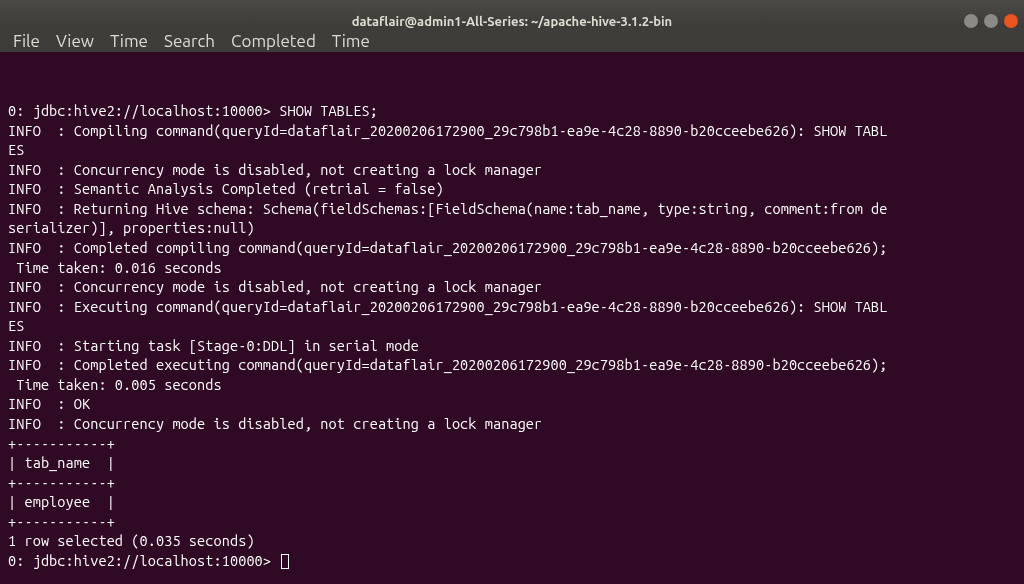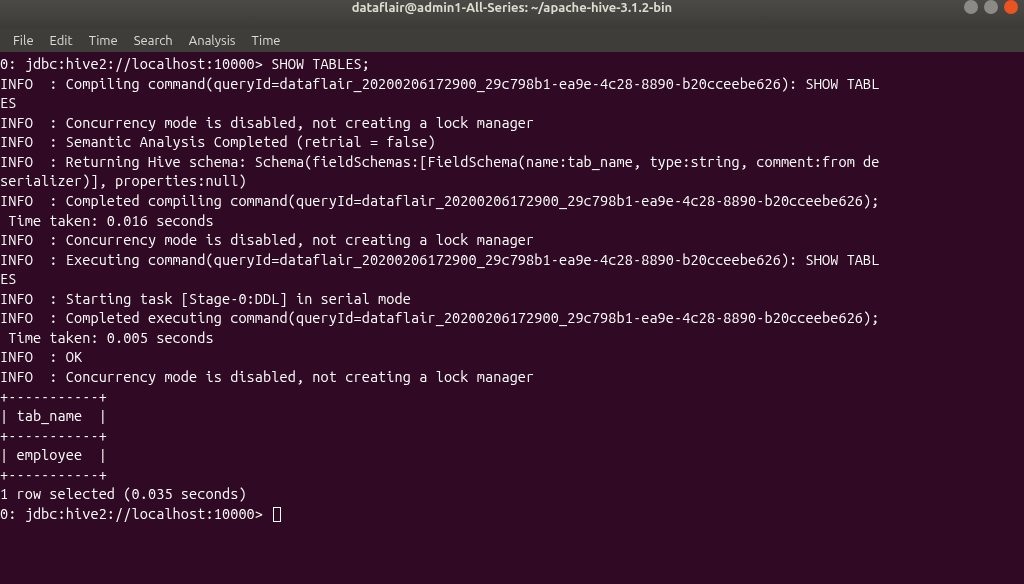--- a/index.html
+++ b/index.html
@@ -8,21 +8,21 @@
     height: 584px;
     background: #300a24;
     font-family: "Ubuntu Mono", "DejaVu Sans Mono", monospace;
     font-size: 14.5px;
     overflow: hidden;
   }
   .titlebar {
     height: 28px;
     background: linear-gradient(to bottom, #4b4a46, #3c3b37);
     display: flex;
-    align-items: flex-start;
+    align-items: flex-end;
     justify-content: center;
     position: relative;
     color: #dfdbd2;
     font-family: Ubuntu, sans-serif;
     font-size: 13px;
     font-weight: bold;
   }
   .window-controls {
     position: absolute;
     right: 6px;
@@ -44,34 +44,35 @@
   .wc.max { background: #8b8a85; }
   .wc.close { background: #e95420; }
   .menubar {
     height: 24px;
     background: #3f3d39;
     display: flex;
     align-items: center;
     padding: 0 6px;
     gap: 2px;
     font-family: Ubuntu, sans-serif;
-    font-size: 13px;
+    font-size: 17px;
     color: #dfdbd2;
   }
   .menu-item {
     padding: 2px 7px;
     cursor: pointer;
   }
   .terminal {
-    padding: 2px 0;
+    padding: 2px 8px;
     color: #ffffff;
     line-height: 1.35;
     white-space: pre;
     font-size: 14.5px;
     letter-spacing: 0.1px;
+    margin-top: 47px;
   }
   .cursor {
     display: inline-block;
     width: 8px;
     height: 15px;
     border: 1px solid #ffffff;
     vertical-align: text-bottom;
     margin-left: 2px;
   }
 </style>
@@ -82,24 +83,24 @@
   <span>dataflair@admin1-All-Series: ~/apache-hive-3.1.2-bin</span>
   <div class="window-controls">
     <div class="wc min"></div>
     <div class="wc max"></div>
     <div class="wc close"></div>
   </div>
 </div>
 
 <div class="menubar">
   <span class="menu-item">File</span>
-  <span class="menu-item">Edit</span>
+  <span class="menu-item">View</span>
   <span class="menu-item">Time</span>
   <span class="menu-item">Search</span>
-  <span class="menu-item">Analysis</span>
+  <span class="menu-item">Completed</span>
   <span class="menu-item">Time</span>
 </div>
 
 <div class="terminal"><span>0: jdbc:hive2://localhost:10000&gt; SHOW TABLES;</span>
 <span>INFO  : Compiling command(queryId=dataflair_20200206172900_29c798b1-ea9e-4c28-8890-b20cceebe626): SHOW TABL</span>
 <span>ES</span>
 <span>INFO  : Concurrency mode is disabled, not creating a lock manager</span>
 <span>INFO  : Semantic Analysis Completed (retrial = false)</span>
 <span>INFO  : Returning Hive schema: Schema(fieldSchemas:[FieldSchema(name:tab_name, type:string, comment:from de</span>
 <span>serializer)], properties:null)</span>

